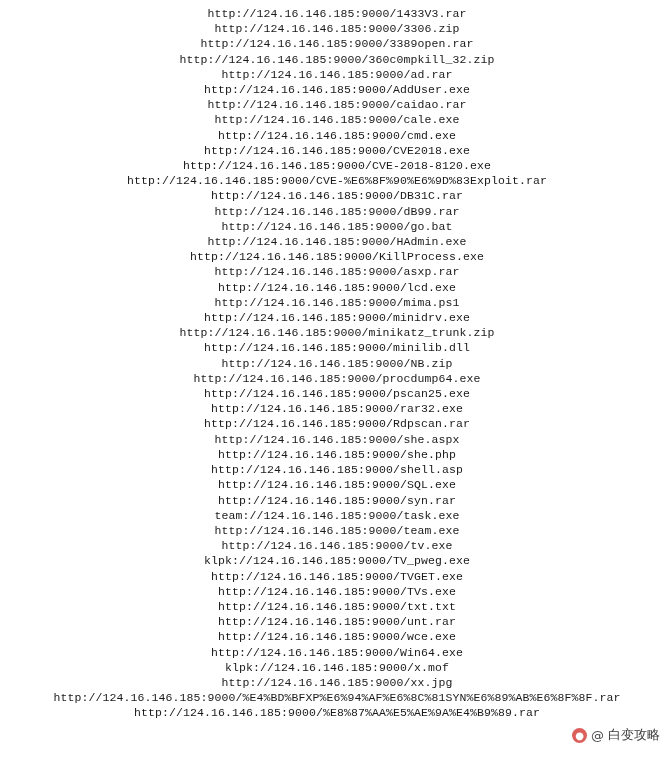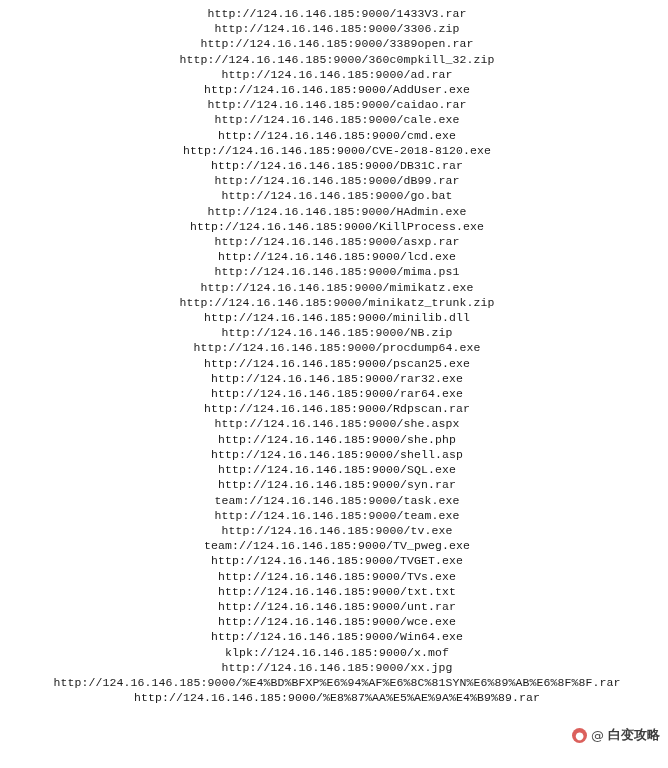--- a/index.html
+++ b/index.html
@@ -45,64 +45,65 @@
     color: #fff;
     font-size: 10px;
     line-height: 15px;
     text-align: center;
     font-family: "DejaVu Sans", sans-serif;
   }
   .wm-text {
     color: #3c3c3c;
   }
   .wm-bold {
-    font-weight: bold;
+    font-weight: normal;
     color: #2b2b2b;
   }
 </style>
 </head>
 <body>
 
 <div id="listing">
     <div class="line">http://124.16.146.185:9000/1433V3.rar</div>
     <div class="line">http://124.16.146.185:9000/3306.zip</div>
     <div class="line">http://124.16.146.185:9000/3389open.rar</div>
     <div class="line">http://124.16.146.185:9000/360c0mpkill_32.zip</div>
     <div class="line">http://124.16.146.185:9000/ad.rar</div>
     <div class="line">http://124.16.146.185:9000/AddUser.exe</div>
     <div class="line">http://124.16.146.185:9000/caidao.rar</div>
     <div class="line">http://124.16.146.185:9000/cale.exe</div>
     <div class="line">http://124.16.146.185:9000/cmd.exe</div>
+    <div class="line">http://124.16.146.185:9000/CVE2018.exe</div>
     <div class="line">http://124.16.146.185:9000/CVE-2018-8120.exe</div>
+    <div class="line">http://124.16.146.185:9000/CVE-%E6%8F%90%E6%9D%83Exploit.rar</div>
     <div class="line">http://124.16.146.185:9000/DB31C.rar</div>
     <div class="line">http://124.16.146.185:9000/dB99.rar</div>
     <div class="line">http://124.16.146.185:9000/go.bat</div>
     <div class="line">http://124.16.146.185:9000/HAdmin.exe</div>
     <div class="line">http://124.16.146.185:9000/KillProcess.exe</div>
     <div class="line">http://124.16.146.185:9000/asxp.rar</div>
     <div class="line">http://124.16.146.185:9000/lcd.exe</div>
     <div class="line">http://124.16.146.185:9000/mima.ps1</div>
-    <div class="line">http://124.16.146.185:9000/mimikatz.exe</div>
+    <div class="line">http://124.16.146.185:9000/minidrv.exe</div>
     <div class="line">http://124.16.146.185:9000/minikatz_trunk.zip</div>
     <div class="line">http://124.16.146.185:9000/minilib.dll</div>
     <div class="line">http://124.16.146.185:9000/NB.zip</div>
     <div class="line">http://124.16.146.185:9000/procdump64.exe</div>
     <div class="line">http://124.16.146.185:9000/pscan25.exe</div>
     <div class="line">http://124.16.146.185:9000/rar32.exe</div>
-    <div class="line">http://124.16.146.185:9000/rar64.exe</div>
     <div class="line">http://124.16.146.185:9000/Rdpscan.rar</div>
     <div class="line">http://124.16.146.185:9000/she.aspx</div>
     <div class="line">http://124.16.146.185:9000/she.php</div>
     <div class="line">http://124.16.146.185:9000/shell.asp</div>
     <div class="line">http://124.16.146.185:9000/SQL.exe</div>
     <div class="line">http://124.16.146.185:9000/syn.rar</div>
     <div class="line">team://124.16.146.185:9000/task.exe</div>
     <div class="line">http://124.16.146.185:9000/team.exe</div>
     <div class="line">http://124.16.146.185:9000/tv.exe</div>
-    <div class="line">team://124.16.146.185:9000/TV_pweg.exe</div>
+    <div class="line">klpk://124.16.146.185:9000/TV_pweg.exe</div>
     <div class="line">http://124.16.146.185:9000/TVGET.exe</div>
     <div class="line">http://124.16.146.185:9000/TVs.exe</div>
     <div class="line">http://124.16.146.185:9000/txt.txt</div>
     <div class="line">http://124.16.146.185:9000/unt.rar</div>
     <div class="line">http://124.16.146.185:9000/wce.exe</div>
     <div class="line">http://124.16.146.185:9000/Win64.exe</div>
     <div class="line">klpk://124.16.146.185:9000/x.mof</div>
     <div class="line">http://124.16.146.185:9000/xx.jpg</div>
     <div class="line">http://124.16.146.185:9000/%E4%BD%BFXP%E6%94%AF%E6%8C%81SYN%E6%89%AB%E6%8F%8F.rar</div>
     <div class="line">http://124.16.146.185:9000/%E8%87%AA%E5%AE%9A%E4%B9%89.rar</div>

